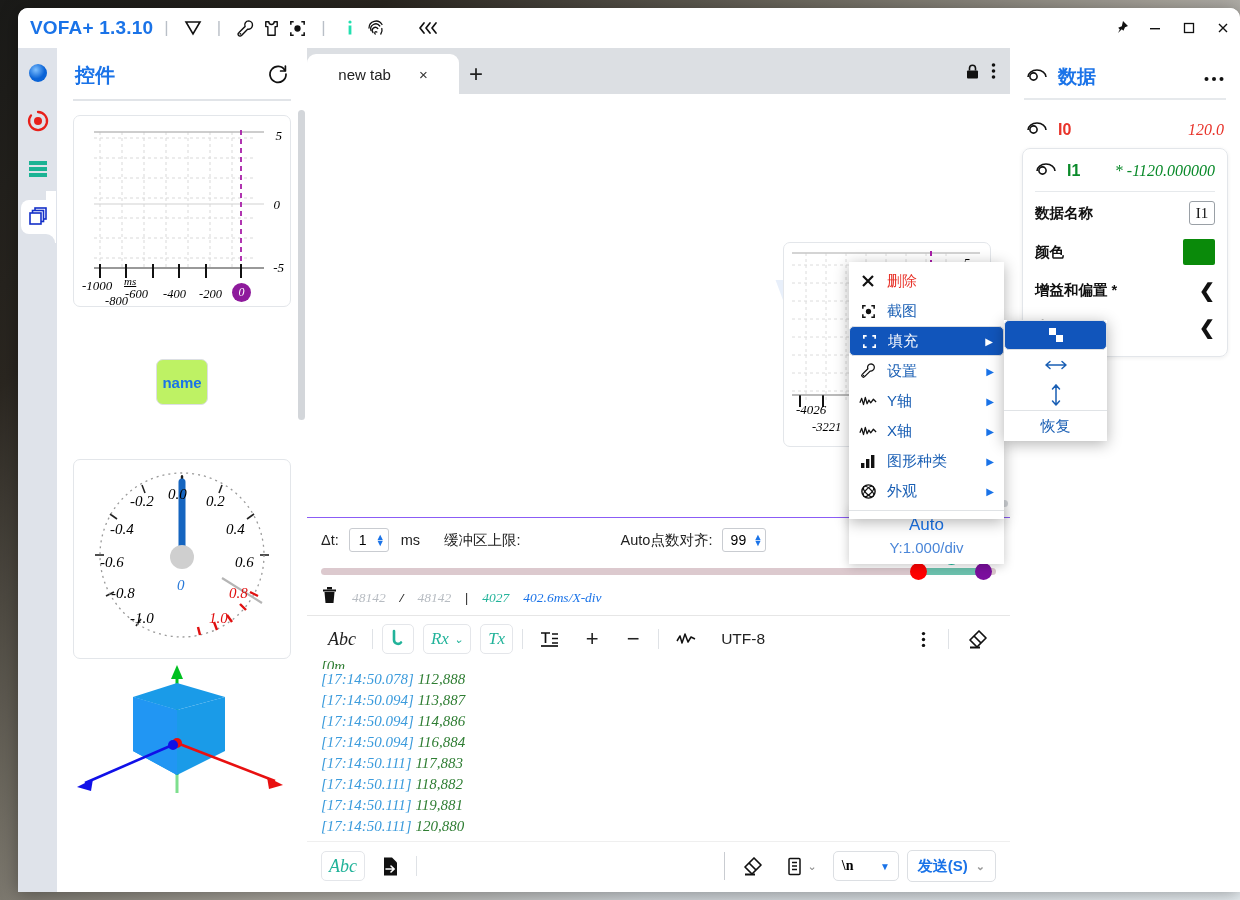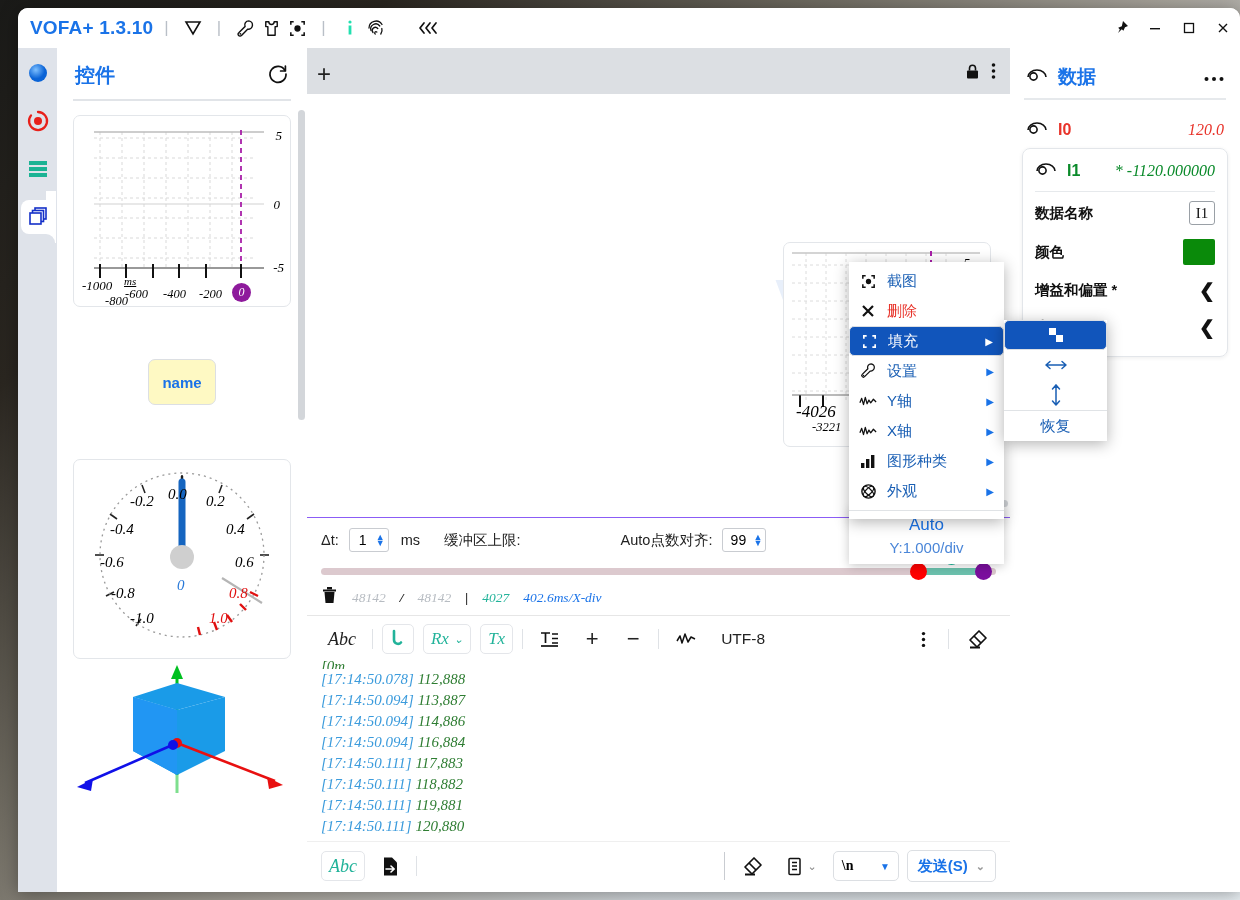--- a/index.html
+++ b/index.html
@@ -34,21 +34,21 @@
   .railitem.active:after { bottom:-9px; border-top-right-radius:9px; }
   .railitem.active .rmask { position:absolute; right:-1px; top:-9px; bottom:-9px; width:10px; background:#fff; }
   
   .widgets { width:250px; background:#fff; position:relative; flex:0 0 250px; }
   .wtitle { display:flex; align-items:center; padding:14px 18px 6px 18px; }
   .wtitle h2 { color:#1a73e8; font-size:20px; font-weight:bold; }
   .wtitle .sp { flex:1 }
   .wrule { height:2px; background:#e1e4e8; margin:4px 16px 0 16px; }
   .wcard { margin:14px 16px 0 16px; border:1px solid #e3e6ea; border-radius:7px; background:#fff; }
   .wscroll { position:absolute; right:2px; top:62px; width:7px; height:310px; background:#d3d6da; border-radius:4px; }
-  .namebtn { width:68px; height:46px; border:1px solid #dcdfe3; border-radius:7px; margin:52px auto 12px auto; display:flex; align-items:center; justify-content:center; background:#fef9c3; cursor:pointer; }
+  .namebtn { width:52px; height:46px; border:1px solid #dcdfe3; border-radius:7px; margin:52px auto 12px auto; display:flex; align-items:center; justify-content:center; background:#bef264; cursor:pointer; }
   .namebtn span { color:#1a73e8; font-weight:bold; font-size:15px; }
   
   .center { flex:1; background:#f3f3f3; display:flex; flex-direction:column; min-width:0; position:relative; }
   .tabbar { height:46px; background:#dcdfe3; display:flex; align-items:flex-end; padding-right:8px; }
   .tab { height:40px; min-width:152px; background:#fff; border-radius:9px 9px 0 0; display:flex; align-items:center; justify-content:center; gap:28px; padding:0 14px; font-size:15px; color:#222; cursor:pointer; }
   .tabclose { font-size:15px; color:#333; cursor:pointer; }
   .tabadd { width:34px; height:40px; display:flex; align-items:center; justify-content:center; font-size:24px; color:#222; cursor:pointer; }
   .tabright { flex:1; display:flex; align-items:center; justify-content:flex-end; gap:10px; padding-bottom:10px; padding-right:6px; }
   .canvas { background:#fff; flex:1; position:relative; overflow:hidden; }
   .wm { position:absolute; left:468px; top:166px; font-size:86px; font-weight:bold; color:#e8effa; letter-spacing:-4px; user-select:none; }
@@ -354,20 +354,24 @@
           <circle cx="120" cy="78" r="5" fill="#e81010"></circle>
           <circle cx="116" cy="80" r="5" fill="#1010e8"></circle>
           <line x1="120" y1="110" x2="120" y2="128" stroke="#00c020" stroke-width="3" opacity=".5"></line>
         </svg>
       </div>
     </div>
 
     <div class="center">
 
       <div class="tabbar">
+        <div class="tab">
+          <span>new tab</span>
+          <span class="tabclose">×</span>
+        </div>
         <div class="tabadd">+</div>
         <div class="tabright">
           <span style="cursor:pointer">
             <svg width="17" height="17" viewBox="0 0 17 17">
                 <rect x="3" y="7.5" width="11" height="8" rx="1" fill="#111"></rect>
                 <path d="M5.5 7.5V5.3a3 3 0 0 1 6 0v2.2" fill="none" stroke="#111" stroke-width="1.6"></path>
               </svg>
           </span>
           <span style="cursor:pointer">
             <svg width="5" height="18" viewBox="0 0 5 18">
@@ -403,21 +407,21 @@
             </g>
             <line x1="8" y1="10" x2="196" y2="10" stroke="#c6c6c6" stroke-width="1.3"></line>
             <line x1="147" y1="8" x2="147" y2="162" stroke="#a81fa8" stroke-width="2" stroke-dasharray="5,4"></line>
             <g stroke="#111" stroke-width="2">
               <line x1="16" y1="152" x2="16" y2="164"></line>
               <line x1="39" y1="152" x2="39" y2="164"></line>
             </g>
             <line x1="8" y1="152" x2="120" y2="152" stroke="#777" stroke-width="1.2"></line>
           </svg>
           <div style="position:absolute;right:20px;top:12px;font-family:'Liberation Serif',serif;font-style:italic;font-size:13px">5</div>
-          <div style="position:absolute;left:12px;top:159px;font-family:'Liberation Serif',serif;font-style:italic;font-size:17px">-4026</div>
+          <div style="position:absolute;left:12px;top:159px;font-family:'Liberation Serif',serif;font-style:italic;font-size:13px">-4026</div>
           <div style="position:absolute;left:28px;top:177px;font-family:'Liberation Serif',serif;font-style:italic;font-size:12.5px">-3221</div>
         </div>
         <div class="cscroll"></div>
       </div>
 
       <div class="ctrl">
         <div class="row1">
           <span>Δt:</span>
           <span class="spin" style="margin-left:10px">
             <input value="1" style="">
@@ -555,37 +559,37 @@
           </span>
           <span class="sendbtn">
             <span>发送(S)</span>
             <span style="font-size:11px;color:#999">⌄</span>
           </span>
         </div>
       </div>
 
       <div class="menu">
         <div id="menu-items">
+            <div class="mi del">
+              <span class="mic">
+                <svg width="16" height="16" viewBox="0 0 16 16">
+                  <path d="M3 3 L13 13 M13 3 L3 13" stroke="currentColor" stroke-width="2.2"></path>
+                </svg>
+              </span>
+              <span>删除</span>
+              <span class="arw"></span>
+            </div>
             <div class="mi">
               <span class="mic">
                 <svg width="17" height="17" viewBox="0 0 18 18">
                   <path d="M3 6V3h3M15 6V3h-3M3 12v3h3M15 12v3h-3" fill="none" stroke="currentColor" stroke-width="1.6"></path>
                   <circle cx="9" cy="9" r="2.8" fill="currentColor"></circle>
                 </svg>
               </span>
               <span>截图</span>
-              <span class="arw"></span>
-            </div>
-            <div class="mi del">
-              <span class="mic">
-                <svg width="16" height="16" viewBox="0 0 16 16">
-                  <path d="M3 3 L13 13 M13 3 L3 13" stroke="currentColor" stroke-width="2.2"></path>
-                </svg>
-              </span>
-              <span>删除</span>
               <span class="arw"></span>
             </div>
             <div class="mi sel">
               <span class="mic">
                 <svg width="17" height="17" viewBox="0 0 18 18">
                   <path d="M3 6V3h3M15 6V3h-3M3 12v3h3M15 12v3h-3" fill="none" stroke="currentColor" stroke-width="1.8"></path>
                 </svg>
               </span>
               <span>填充</span>
               <span class="arw">▶</span>

